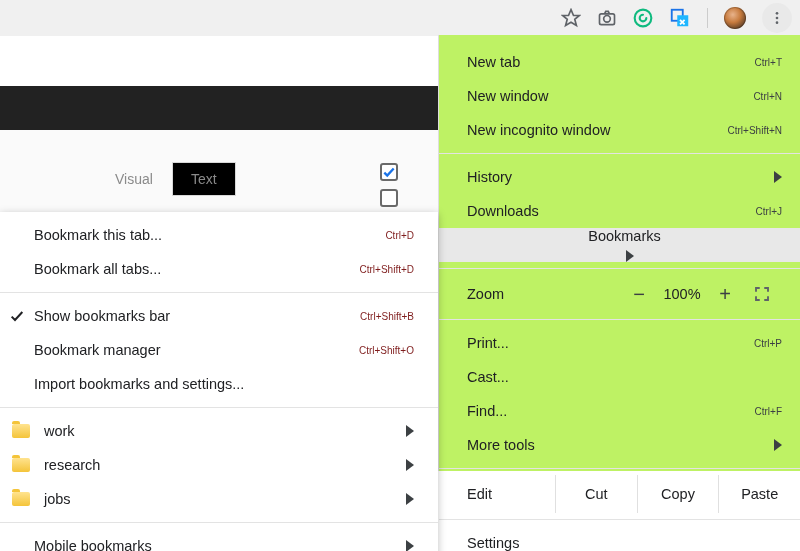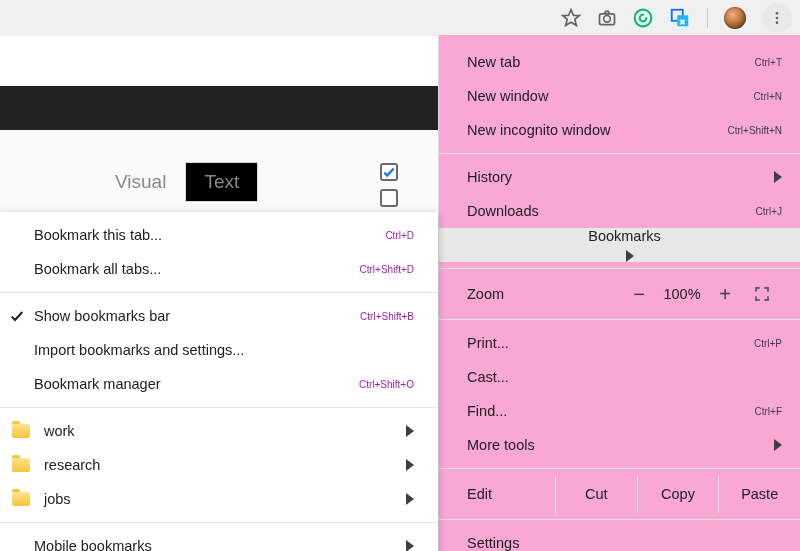--- a/index.html
+++ b/index.html
@@ -67,21 +67,21 @@
     background: #fafafa;
   }
   .tabs-wrap {
     position: absolute;
     top: 162px;
     left: 96px;
     display: flex;
   }
   .editor-tab {
     padding: 8px 18px;
-    font-size: 19px;
+    font-size: 14px;
     color: #8a8a8a;
     border: 1px solid transparent;
   }
   .editor-tab.active {
     background: #000000;
     border: 1px solid #d8d8d8;
   }
   .checkbox-group {
     position: absolute;
     top: 163px;
@@ -97,23 +97,23 @@
     background: #fff;
     display: flex; align-items: center; justify-content: center;
   }
 
   
   .main-menu {
     position: absolute;
     top: 35px;
     left: 438px;
     width: 362px;
-    background: #f9a8d4;
+    background: #bef264;
     border-left: 1px solid #ddd;
-    height: 516px;
+    height: 436px;
   }
   .menu-item, .edit-row {
     display: flex;
     align-items: center;
     height: 34px;
     padding: 0 18px 0 28px;
   }
   .menu-label { flex: 1; }
   .menu-shortcut { color: #3c4043; font-size: 10px; }
   .menu-sep { height: 1px; background: #e3e3e3; margin: 6px 0; }
@@ -141,21 +141,21 @@
   .sub-menu {
     position: absolute;
     top: 212px;
     left: 0;
     width: 438px;
     background: #fff;
     box-shadow: 0 2px 8px rgba(0,0,0,0.25);
   }
   .sub-menu .menu-item { padding-left: 34px; padding-right: 24px; }
   .sub-menu .with-check .check-slot { position: absolute; width: 22px; margin-left: -28px; }
-  .sub-menu .menu-shortcut { color: #a21caf; }
+  .sub-menu .menu-shortcut { color: #7f1d1d; }
   .folder-icon {
     width: 18px; height: 14px; margin-right: 14px; margin-left: -22px;
     background: linear-gradient(#ffe38f, #f4c43a);
     border-radius: 2px;
     position: relative;
   }
   .folder-icon:before {
     content: "";
     position: absolute;
     top: -3px; left: 0;
@@ -321,26 +321,26 @@
   <div class="menu-item with-check">
     <span class="check-slot icon">
       <svg width="16" height="16" viewBox="0 0 24 24" fill="none" stroke="#202124" stroke-width="3">
           <polyline points="4,13 9,18 20,6"></polyline>
         </svg>
     </span>
     <span class="menu-label">Show bookmarks bar</span>
     <span class="menu-shortcut">Ctrl+Shift+B</span>
   </div>
   <div class="menu-item">
-    <span class="menu-label">Import bookmarks and settings...</span>
-  </div>
-  <div class="menu-item">
     <span class="menu-label">Bookmark manager</span>
     <span class="menu-shortcut">Ctrl+Shift+O</span>
   </div>
+  <div class="menu-item">
+    <span class="menu-label">Import bookmarks and settings...</span>
+  </div>
   <div class="menu-sep"></div>
 
   <div class="menu-item">
     <span class="folder-icon"></span>
     <span class="menu-label">work</span>
     <span class="submenu-arrow icon">
       <svg width="8" height="12" viewBox="0 0 8 12" fill="#3c4043">
           <polygon points="0,0 8,6 0,12"></polygon>
         </svg>
     </span>

